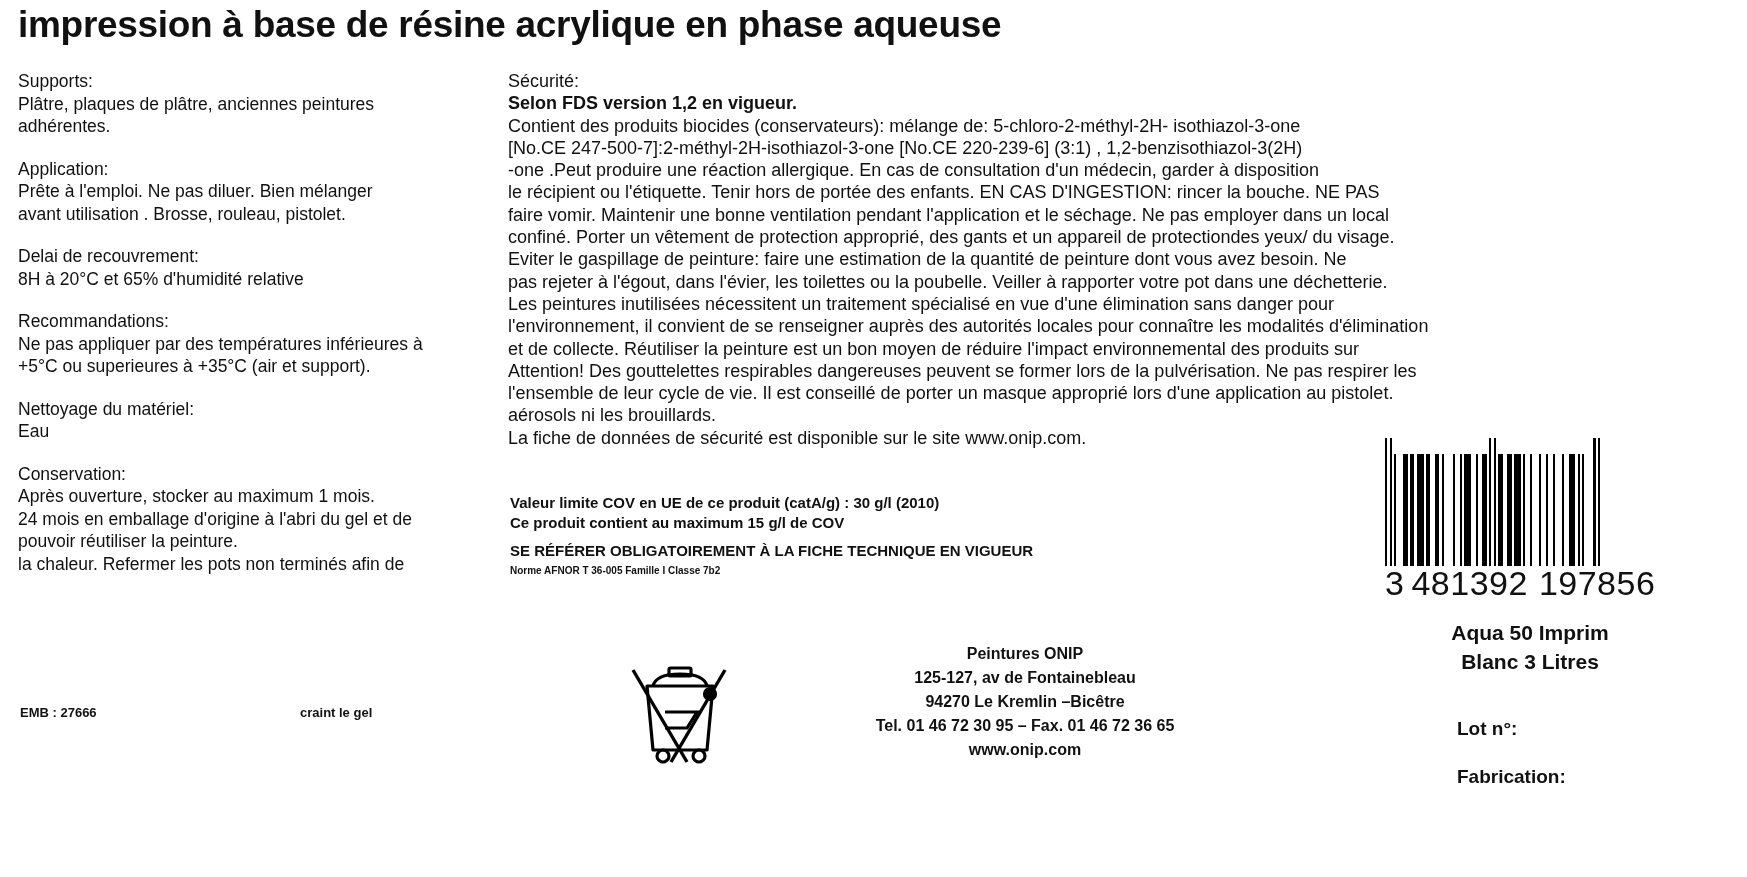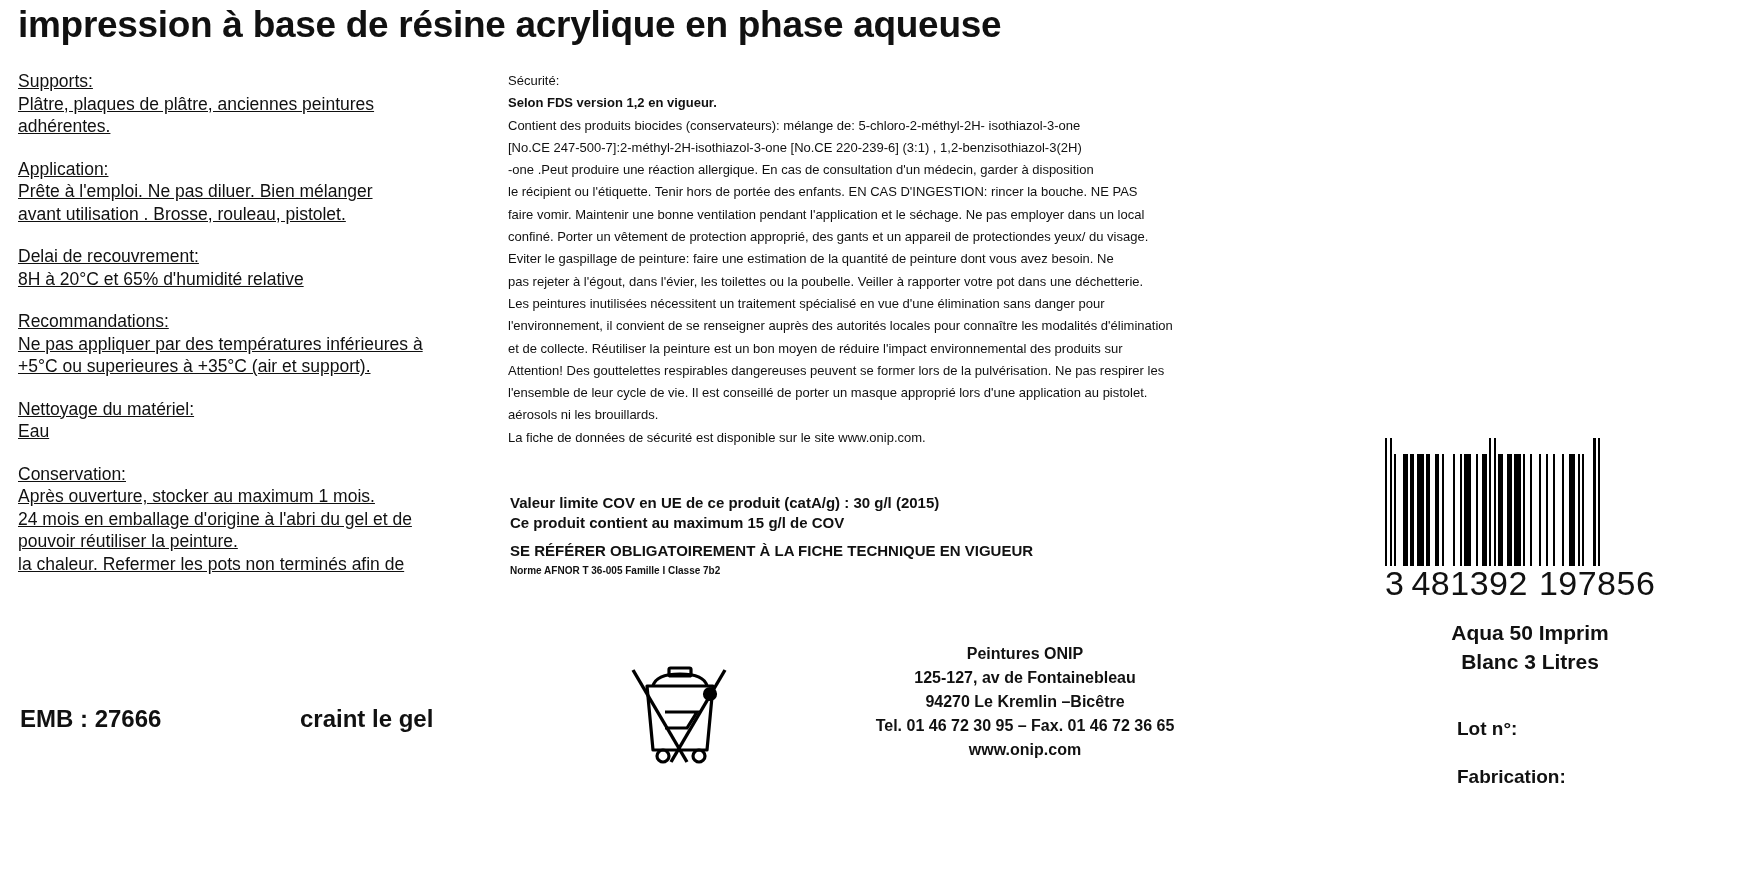--- a/index.html
+++ b/index.html
@@ -28,43 +28,43 @@
 
   
   .left-col {
     position: absolute;
     left: 18px;
     top: 70px;
     width: 490px;
     font-size: 17.5px;
     line-height: 22.5px;
   }
-  .blk { margin-bottom: 20px; text-decoration: underline; }
+  .blk { margin-bottom: 20px; }
   .blk:last-child { margin-bottom: 0; }
   .blk .hd { display: block; }
   .blk .ln { display: block; }
 
   .left-footer {
     position: absolute;
     left: 20px;
     top: 705px;
     width: 480px;
-    font-size: 24px;
+    font-size: 13px;
     font-weight: bold;
     display: flex;
   }
   .left-footer .emb { width: 280px; }
 
   
   .mid-col {
     position: absolute;
     left: 508px;
     top: 70px;
     width: 1020px;
-    font-size: 13px;
+    font-size: 18px;
     line-height: 22.3px;
   }
   .mid-col .sec-hd { display: block; }
   .mid-col .sec-bold { display: block; font-weight: bold; }
   .mid-col .ln { display: block; white-space: nowrap; }
 
   .voc-blk {
     position: absolute;
     left: 510px;
     top: 493px;
@@ -217,21 +217,21 @@
   <span class="ln">Les peintures inutilisées nécessitent un traitement spécialisé en vue d'une élimination sans danger pour</span>
   <span class="ln">l'environnement, il convient de se renseigner auprès des autorités locales pour connaître les modalités d'élimination</span>
   <span class="ln">et de collecte. Réutiliser la peinture  est un bon moyen de réduire l'impact environnemental des produits sur</span>
   <span class="ln">Attention! Des gouttelettes respirables dangereuses peuvent se former lors de la pulvérisation. Ne pas respirer les</span>
   <span class="ln">l'ensemble de leur cycle de vie. Il est conseillé de porter un masque approprié lors d'une application au pistolet.</span>
   <span class="ln">aérosols ni les brouillards.</span>
   <span class="ln">La fiche de données de sécurité est disponible sur le site www.onip.com.</span>
 </div>
 
 <div class="voc-blk">
-  <div>Valeur limite COV en UE de ce produit (catA/g) : 30 g/l (2015)</div>
+  <div>Valeur limite COV en UE de ce produit (catA/g) : 30 g/l (2010)</div>
   <div>Ce produit contient au maximum 15 g/l de COV</div>
 </div>
 
 <div class="norm-blk">
   <div>SE RÉFÉRER OBLIGATOIREMENT À LA FICHE TECHNIQUE EN VIGUEUR</div>
   <div class="ln2">Norme AFNOR T 36-005 Famille I Classe 7b2</div>
 </div>
 
 <div class="bin-icon">
   <svg viewBox="0 0 110 115" width="110" height="115" fill="none" stroke="#000" stroke-width="3.2">

